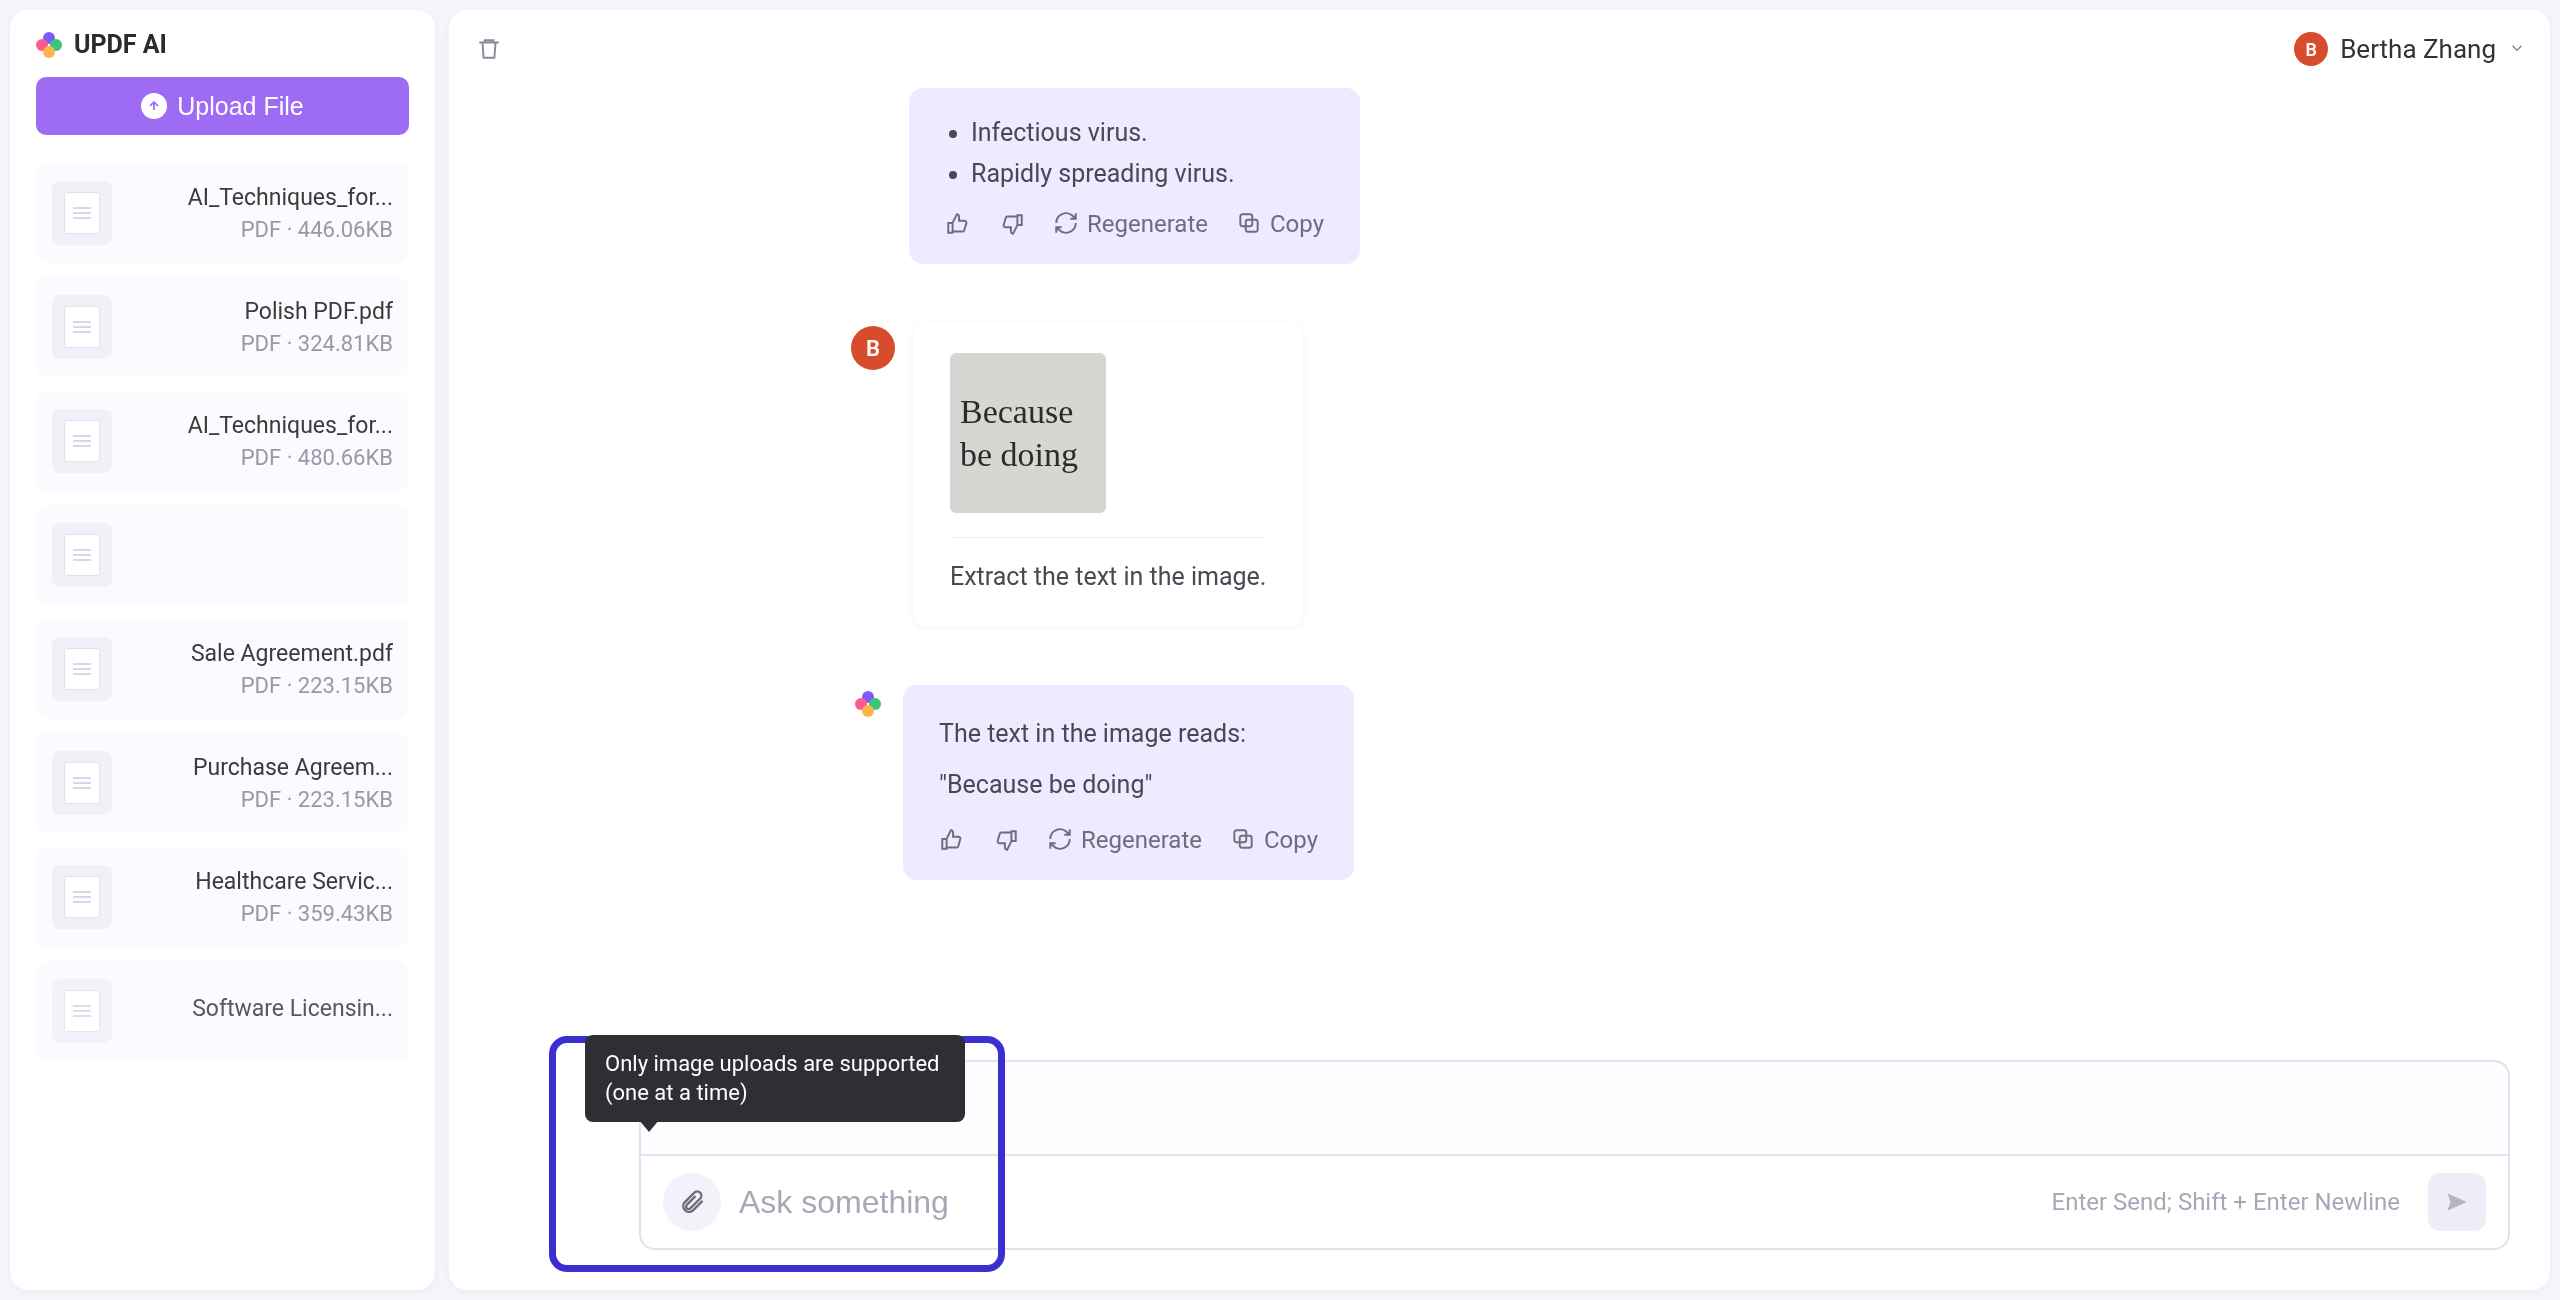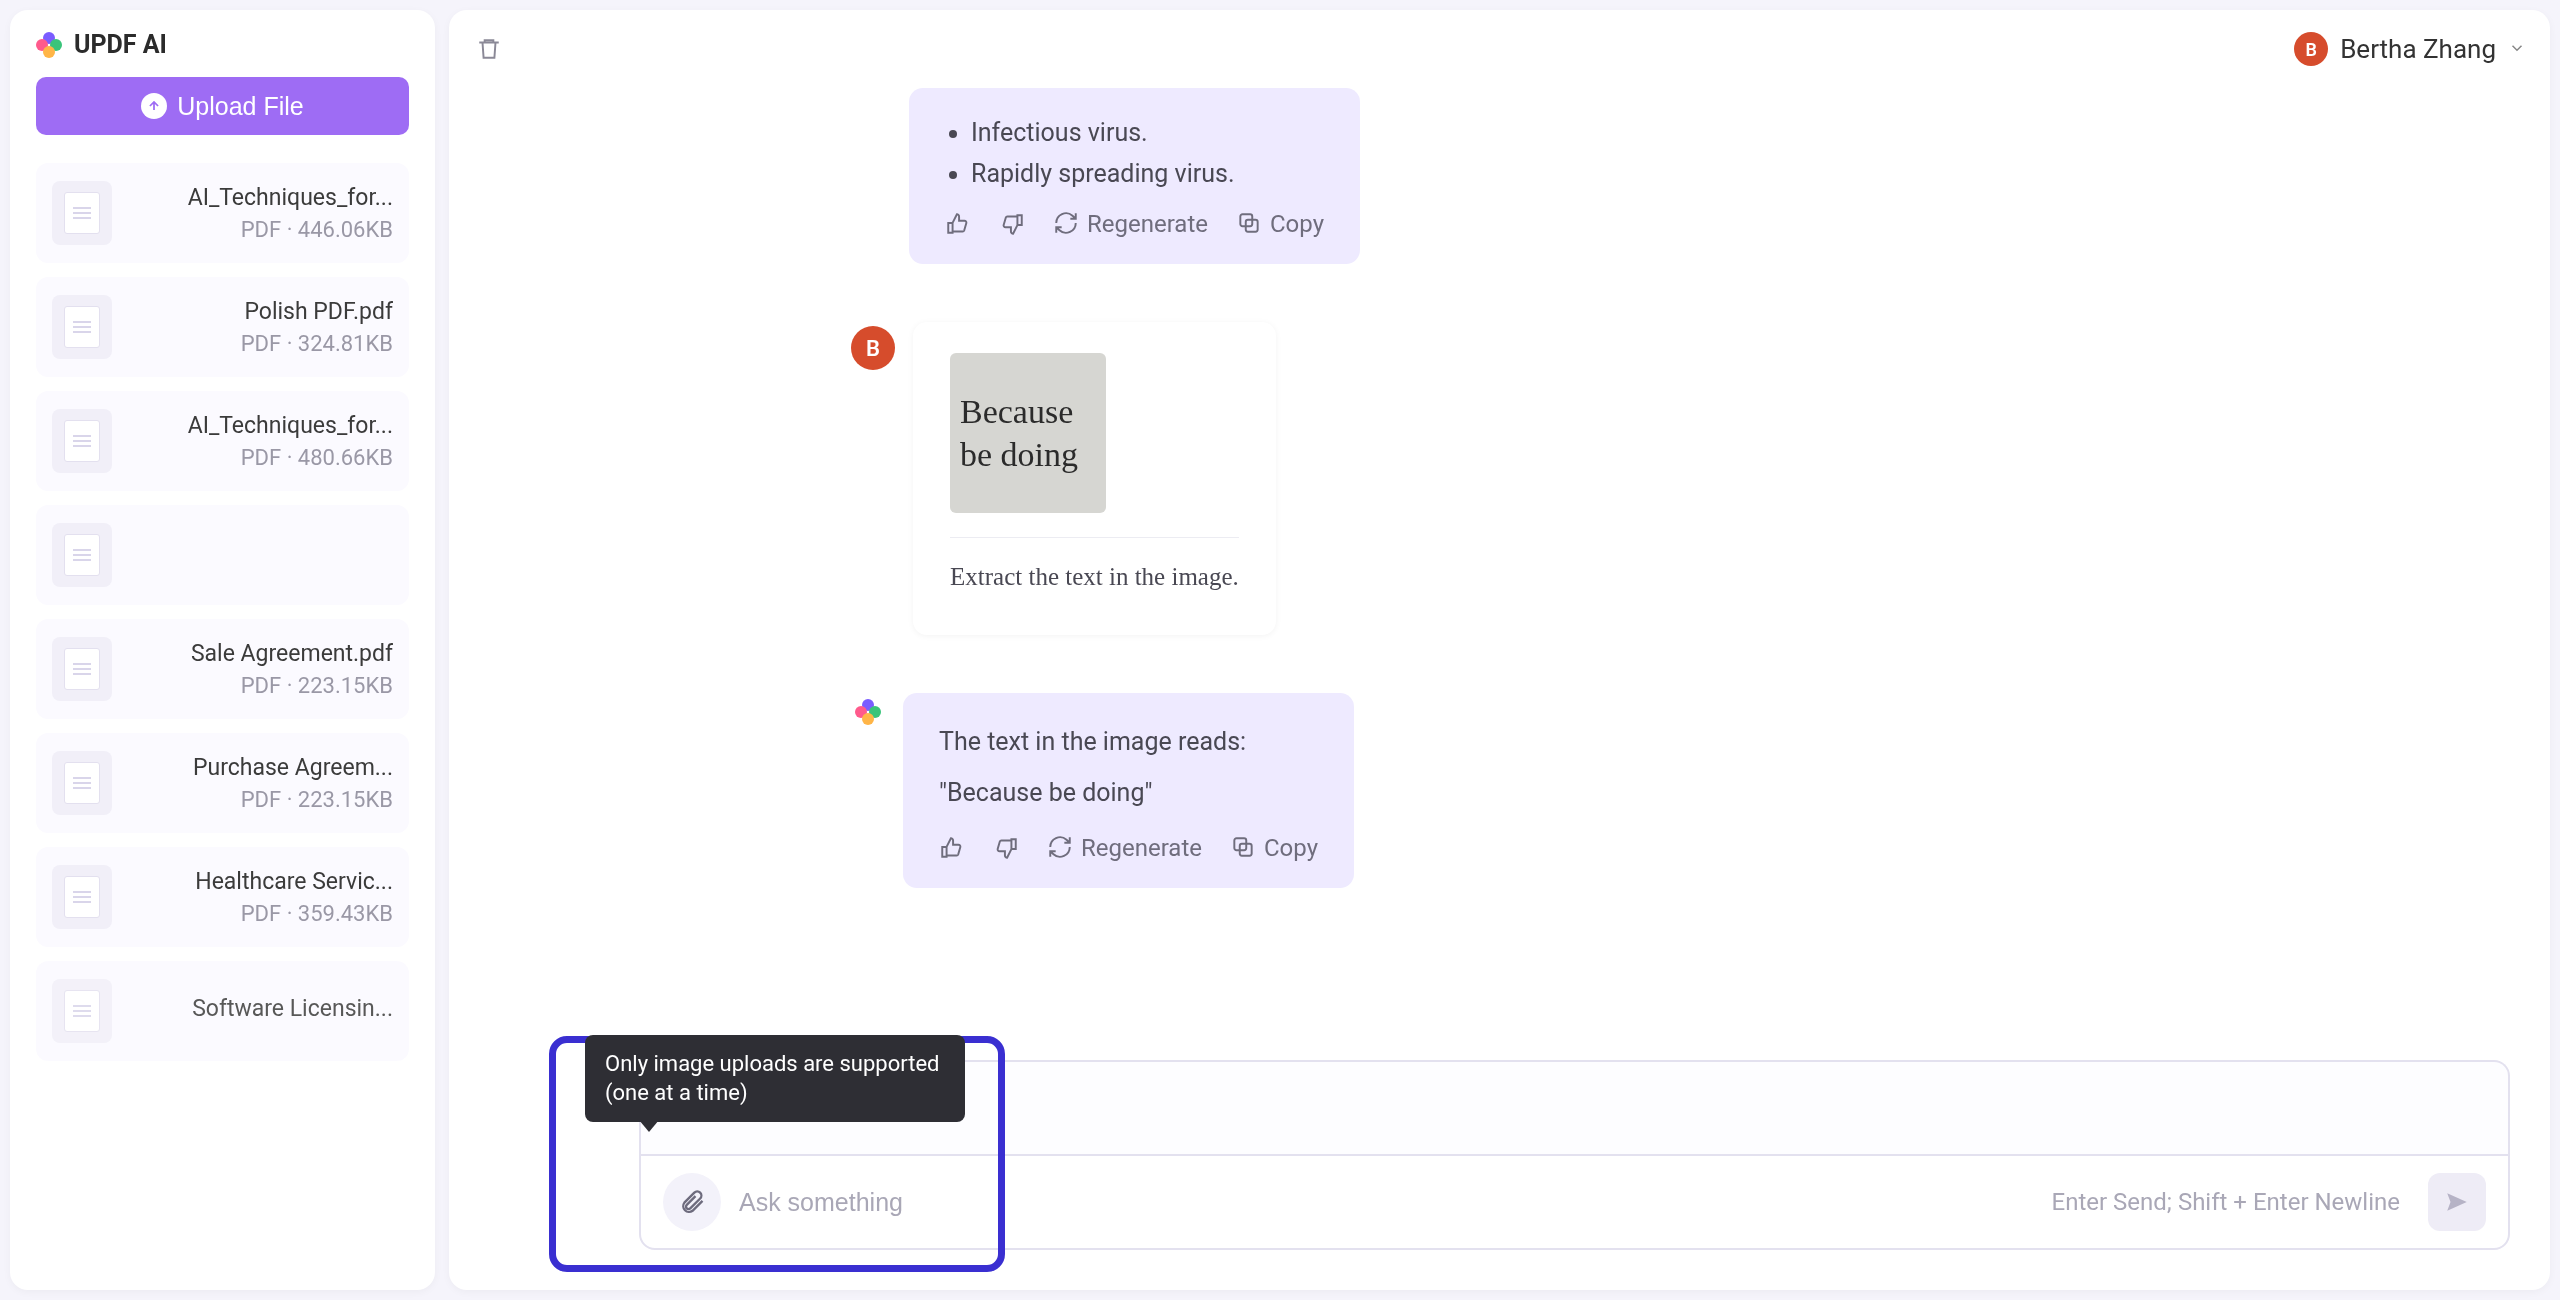--- a/index.html
+++ b/index.html
@@ -148,21 +148,21 @@
     color:#3b3b3b;
   }
   .bubble.user {
     background:#fff;
     border:1px solid transparent;
     box-shadow:0 1px 6px rgba(0,0,0,0.05);
   }
   .bubble ul { list-style:disc; padding-left:26px;}
   .bubble li { font-size:25px;color:#494853;margin-bottom:12px;}
   .bubble p { font-size:25px;color:#494853;line-height:1.5;margin-bottom:14px;}
-  .bubble p:last-child{margin-bottom:12px;font-family:Liberation Serif, serif;}
+  .bubble p:last-child{margin-bottom:4px;}
   .actions {
     display:flex;align-items:center;gap:28px;margin-top:22px;color:#6f6d7d;font-size:24px;
   }
   .act {display:flex;align-items:flex-start;gap:8px;cursor:pointer;}
   .act svg{width:26px;height:26px;}
 
   .img-card {
     width:156px;height:160px;
     background:#d6d6d2;
     border-radius:6px;
@@ -210,21 +210,21 @@
     background:#fdfdff;
   }
   .inputbar{
     height:96px;border:2px solid #e3e1ef;border-radius:0 0 16px 16px;
     display:flex;align-items:center;gap:18px;padding:0 22px;background:#fff;
   }
   .attach-btn{
     width:58px;height:58px;border-radius:50%;background:#f3f2fa;display:flex;align-items:center;justify-content:center;cursor:pointer;color:#6d6b7d;
   }
   .ask-input{
-    flex:1;border:none;outline:none;font-size:25px;color:#333;background:transparent;
+    flex:1;border:none;outline:none;font-size:32px;color:#333;background:transparent;
   }
   .ask-input::placeholder{color:#a9a7b6;}
   .hint{font-size:24px;color:#a9a7b6;margin-right:10px;}
   .send-btn{
     width:58px;height:58px;border-radius:12px;background:#eeecf6;display:flex;align-items:center;justify-content:center;color:#b6b3c6;cursor:pointer;
   }
 
   
   .petals span{position:absolute;width:12px;height:12px;border-radius:50%;}
   .petals .p1{background:#7a5cff;top:0;left:7px;}

